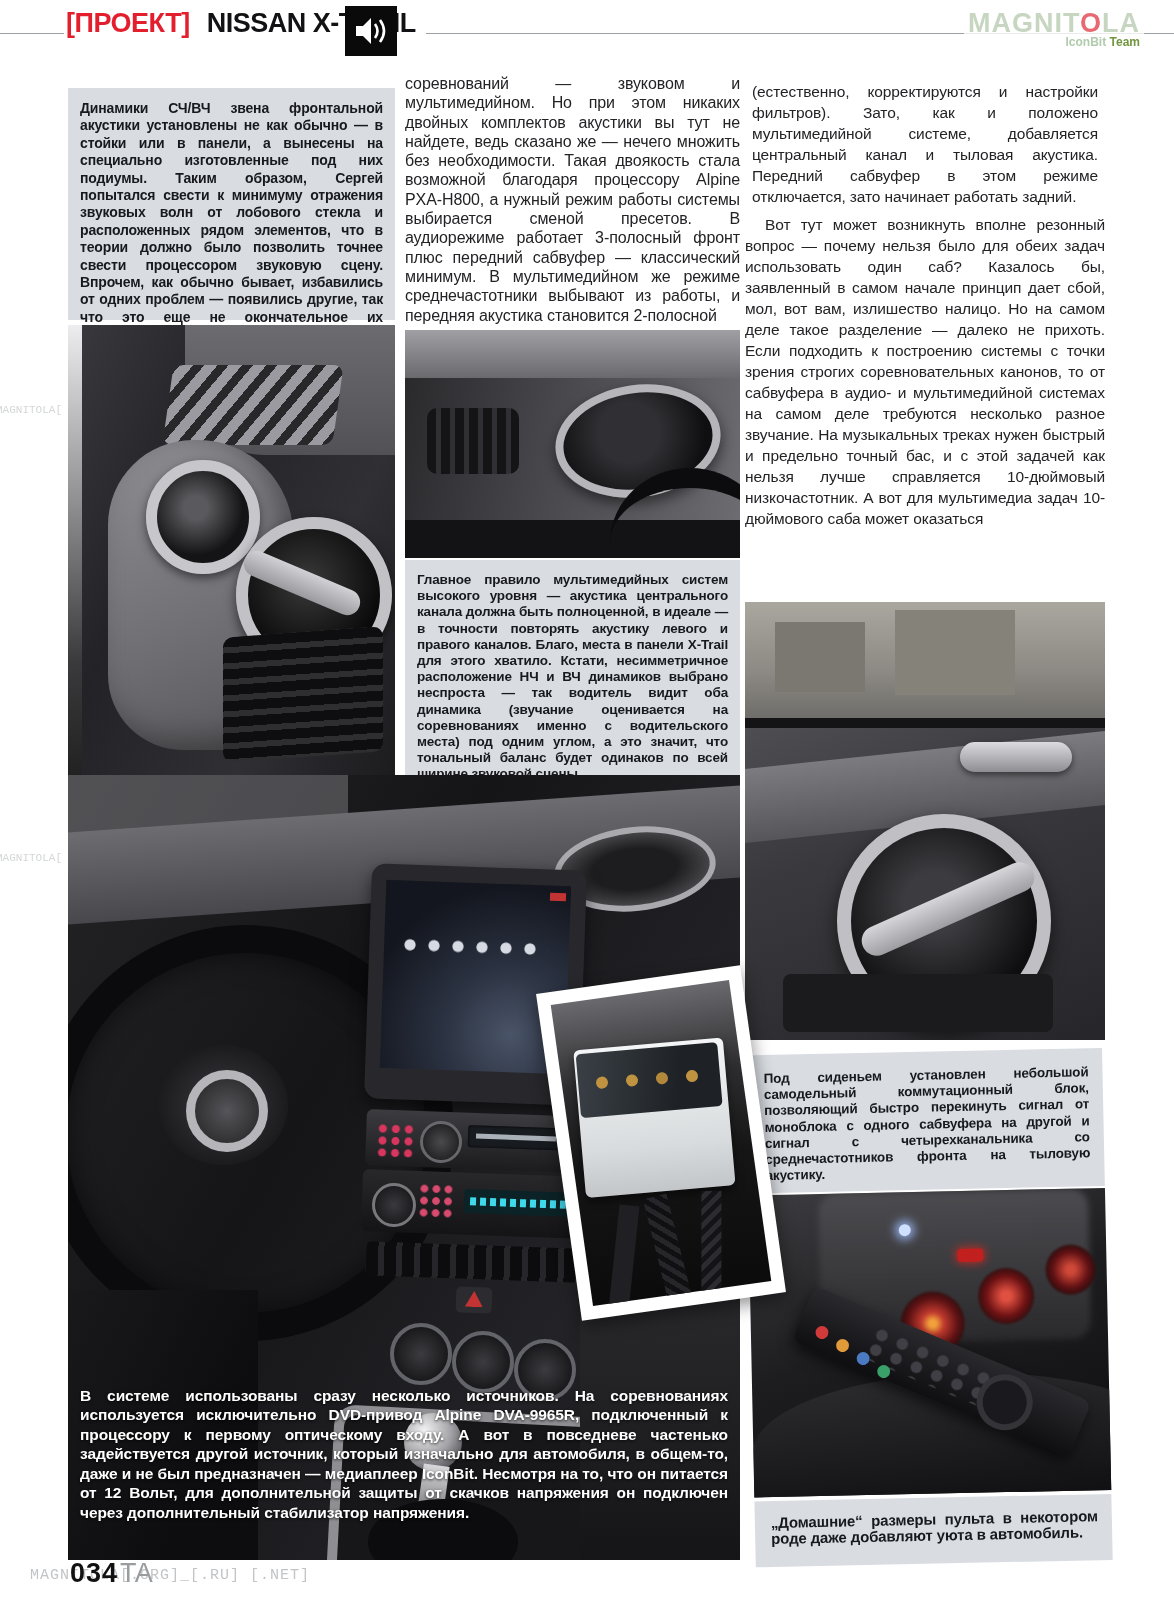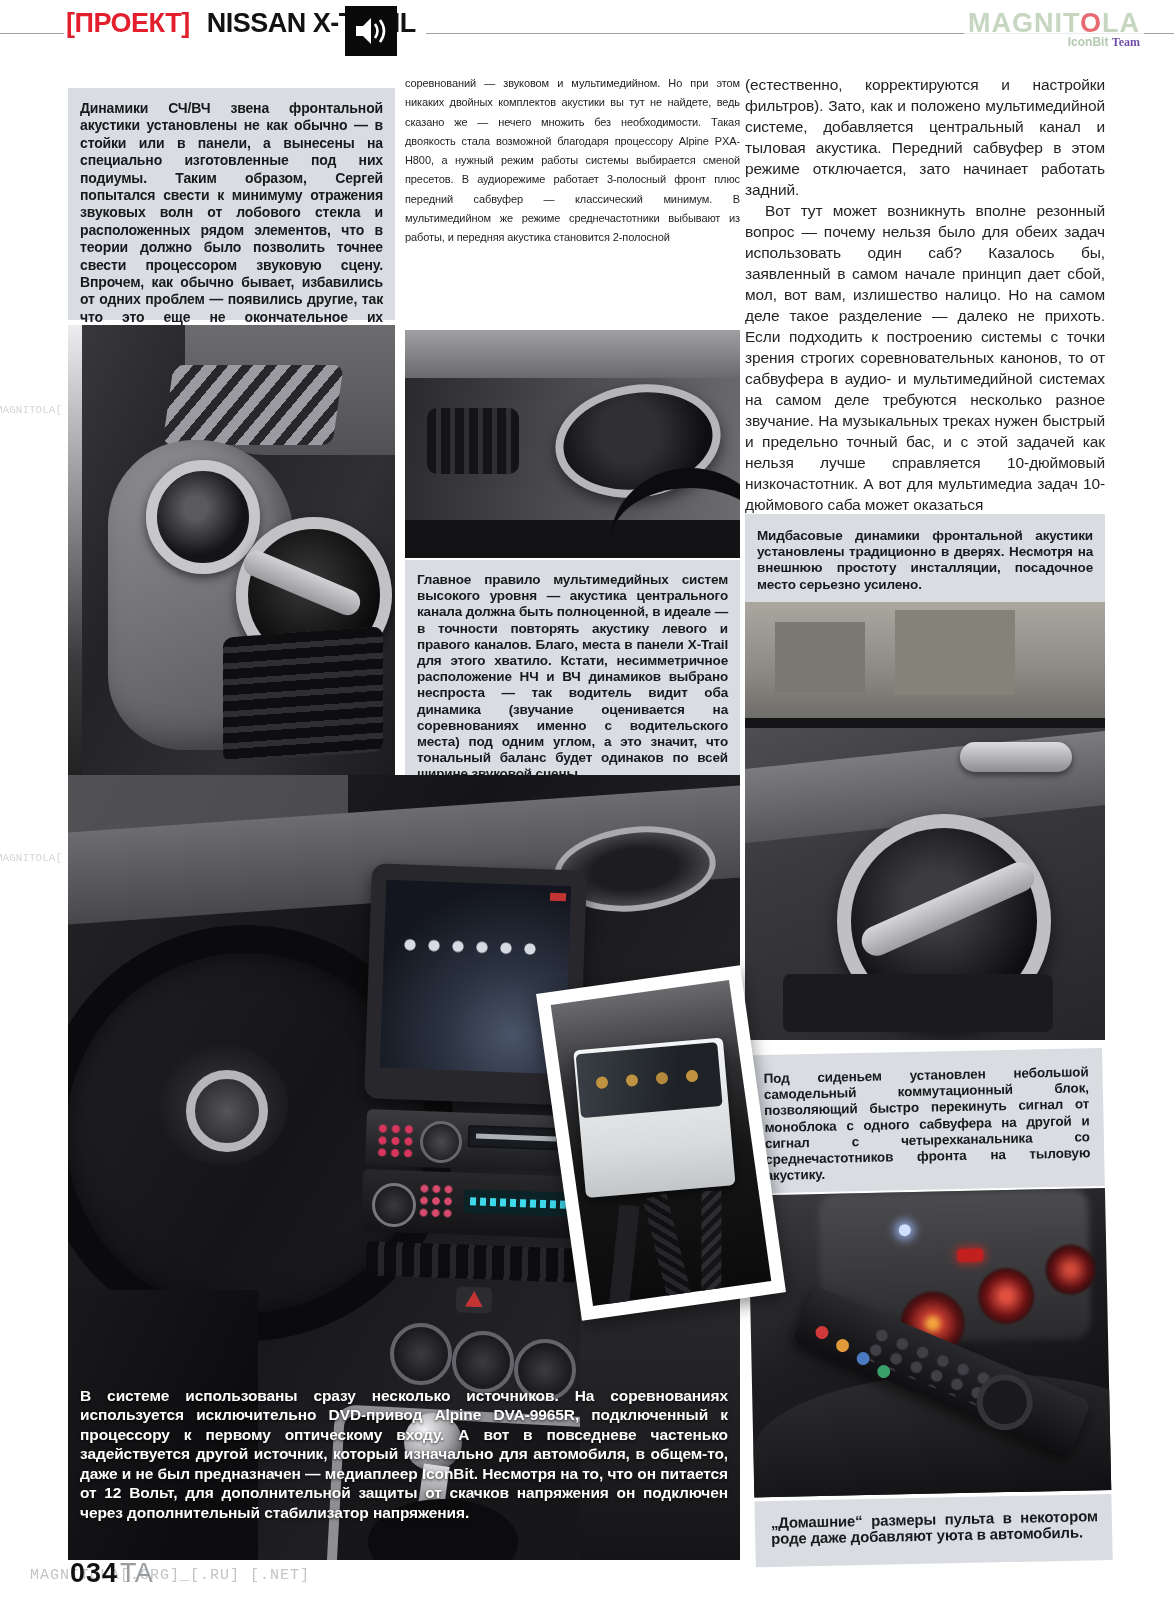--- a/index.html
+++ b/index.html
@@ -13,27 +13,27 @@
                font-weight:700;font-size:27px;letter-spacing:-0.5px;white-space:nowrap;}
   .kicker{color:#e31e2d;}
   .headtitle{color:#121214;margin-left:10px;}
   .speaker-box{position:absolute;left:345px;top:6px;width:52px;height:50px;background:#0a0a0a;z-index:2;
                display:flex;align-items:center;justify-content:center;}
   .logo{position:absolute;right:30px;top:10px;background:#fff;z-index:2;text-align:right;
         font-weight:700;opacity:.8;padding:0 4px;}
   .logo .l1{font-size:27px;letter-spacing:1px;color:#b9cdb2;line-height:26px;}
   .logo .l1 .o{color:#e2444e;}
   .logo .l2{font-size:12px;line-height:12px;color:#9fbf9a;}
-  .logo .l2 .team{color:#4c1d95;font-family:Liberation Serif, serif;}
-
-  
-  .body-text{font-size:11px;line-height:19.3px;text-align:justify;color:#232326;letter-spacing:-0.1px;}
+  .logo .l2 .team{color:#4d7c0f;}
+
+  
+  .body-text{font-size:16px;line-height:19.3px;text-align:justify;color:#232326;letter-spacing:-0.1px;}
   .col3-text{font-size:15.5px;line-height:21px;}
   .indent{text-indent:20px;margin:0;}
-  p.m0{margin:0;}
+  p.m0{margin:7px;}
   .caption-box{background:#d9dde2;color:#17191c;font-weight:700;text-align:justify;
                font-size:13.5px;line-height:16.2px;letter-spacing:-0.15px;padding:12px 12px;box-sizing:border-box;}
 
   
   .photo{overflow:hidden;}
 
   
   #photoA{left:68px;top:325px;width:327px;height:450px;
           background:linear-gradient(115deg,#3a3a3e 0%,#232327 35%,#2f2f34 70%,#1c1c1f 100%);}
   .pa-sliver{left:0;top:0;width:14px;height:100%;background:linear-gradient(#ededef,#9a9a9c 35%,#3a3a3c 75%,#222);}
@@ -245,21 +245,20 @@
   <div class="abs photo" id="photoB">
     <div class="abs pb-top"></div>
     <div class="abs pb-oval"></div>
     <div class="abs pb-vent"></div>
     <div class="abs pb-bottom"></div>
     <div class="abs pb-wheel"></div>
   </div>
 
   <div class="abs caption-box" id="centerCaption">Главное правило мультимедийных систем высокого уровня — акустика центрального канала должна быть полноценной, в идеале — в точности повторять акустику левого и правого каналов. Благо, места в панели X-Trail для этого хватило. Кстати, несимметричное расположение НЧ и ВЧ динамиков выбрано неспроста — так водитель видит оба динамика (звучание оценивается на соревнованиях именно с водительского места) под одним углом, а это значит, что тональный баланс будет одинаков по всей ширине звуковой сцены.</div>
 
-  <div class="abs caption-box" id="midbassCaption">Мидбасовые динамики фронтальной акустики установлены традиционно в дверях. Несмотря на внешнюю простоту инсталляции, посадочное место серьезно усилено.</div>
 
   <div class="abs photo" id="photoC">
     <div class="abs pc-out"></div>
     <div class="abs pc-bld1"></div>
     <div class="abs pc-bld2"></div>
     <div class="abs pc-sill"></div>
     <div class="abs pc-arm"></div>
     <div class="abs pc-handle"></div>
     <div class="abs pc-spk"></div>
     <div class="abs pc-spkbar"></div>

